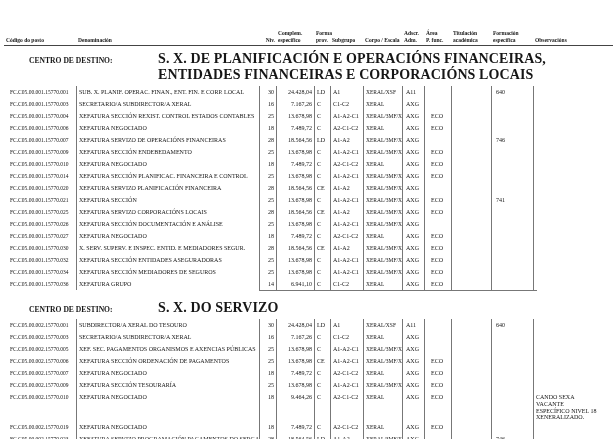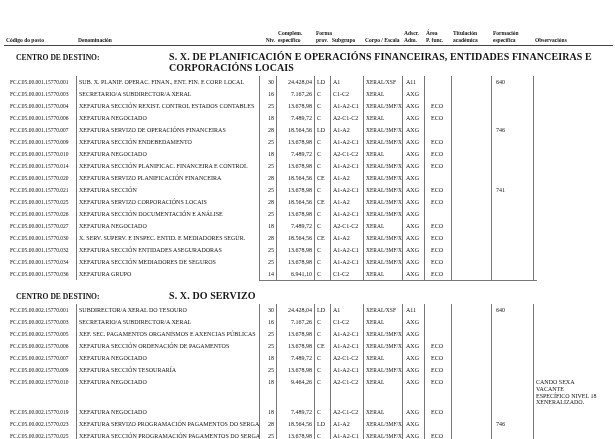--- a/index.html
+++ b/index.html
@@ -21,23 +21,23 @@
   .header { margin-top:2px; padding-bottom:2px; border-bottom:1px solid #444; }
   .hcell {
     display:flex; flex-direction:column; justify-content:flex-end;
     font-weight:bold; font-size:5.5px; line-height:1.2;
     padding-left:2px; white-space:nowrap;
   }
   .hcell.col-niv { text-align:right; padding-right:1px; }
   .hcell.col-codigo { padding-left:2px; }
 
   
-  .sec-head { display:flex; align-items:baseline; margin:5px 0 3px 12px; font-weight:bold;gap:24px; }
+  .sec-head { display:flex; align-items:baseline; margin:5px 0 3px 25px; font-weight:bold; }
   .sec-label { width:129px; font-size:7.6px; flex:none; }
-  .sec-title { font-size:10px; letter-spacing:.1px; }
+  .sec-title { font-size:14px; letter-spacing:.1px; }
 
   
   .row { min-height:12px; }
   .cell {
     font-size:6px; line-height:1.1;
     padding:3px 1px 0 2px;
     overflow:hidden; white-space:nowrap;
   }
   .row .cell:nth-child(n+2) { border-left:1px solid #777; }
   .cell.col-codigo { font-size:5.5px; padding-left:6px; }

